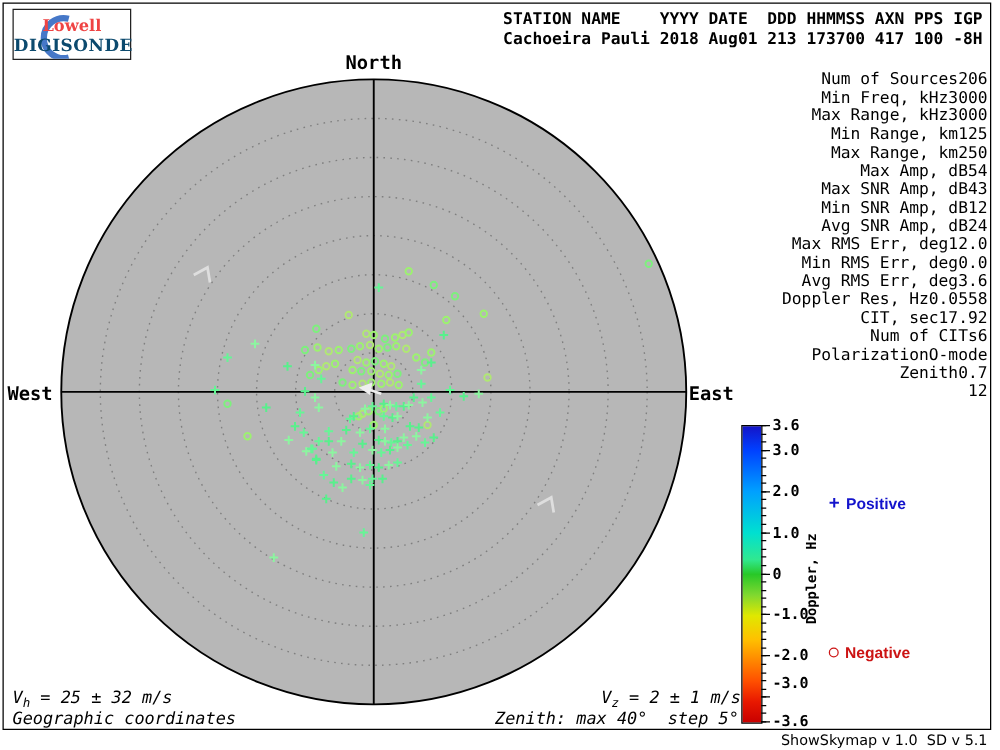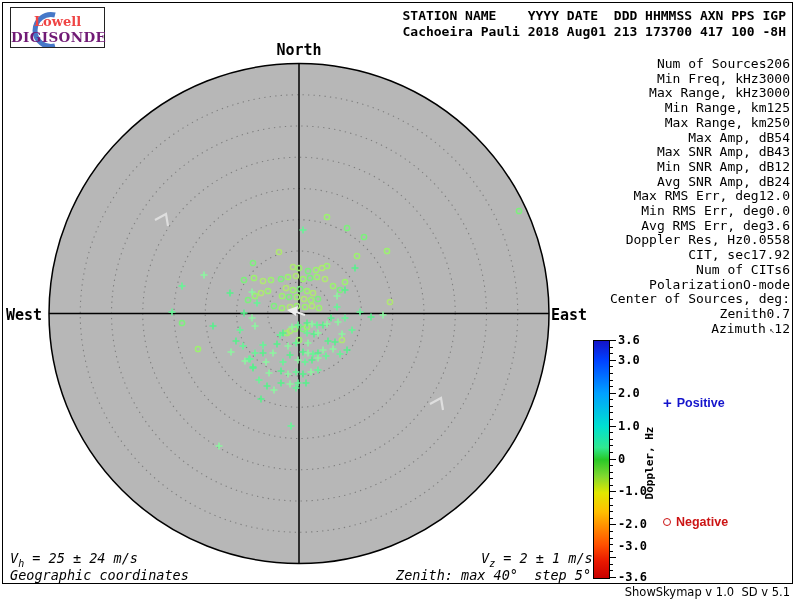--- a/index.html
+++ b/index.html
@@ -4,21 +4,21 @@
 <style>
   html,body{margin:0;padding:0;background:#fff;}
   .canvas{position:relative;width:800px;height:600px;background:#fff;overflow:hidden;
           font-family:"DejaVu Sans Mono",monospace;color:#000;}
   .frame{position:absolute;left:2px;top:2px;width:789px;height:580px;border:1.5px solid #000;}
   
   .logo-box{position:absolute;left:10px;top:7px;width:93px;height:39px;border:1px solid #222;background:#fff;}
   .logo-lowell{position:absolute;left:0;top:6px;width:100%;text-align:center;
                font-family:"DejaVu Serif",serif;font-size:13px;font-weight:bold;color:#ef4444;}
   .logo-digisonde{position:absolute;left:0;top:21px;width:100%;text-align:center;
-               font-family:"DejaVu Serif",serif;font-size:13.5px;font-weight:bold;letter-spacing:.4px;color:#701a75;}
+               font-family:"DejaVu Serif",serif;font-size:13.5px;font-weight:bold;letter-spacing:.4px;color:#0c4a6e;}
   
   .hdr{position:absolute;right:14px;white-space:pre;font-size:13px;font-weight:bold;line-height:16px;}
   .hdr.l1{top:8px;} .hdr.l2{top:24px;}
   
   .stats{position:absolute;left:594px;top:57px;width:196px;}
   .stat-row{display:flex;justify-content:flex-end;font-size:13px;line-height:14.7px;white-space:pre;}
   .stat-label{text-align:left;} .stat-value{text-align:right;}
   .stat-icon{font-size:9px;color:#333;margin-left:3px;}
   
   .compass{position:absolute;font-size:15px;font-weight:bold;}
@@ -256,23 +256,22 @@
       <div class="stat-row"><span class="stat-label">Max SNR Amp, dB</span><span class="stat-value">43</span></div>
       <div class="stat-row"><span class="stat-label">Min SNR Amp, dB</span><span class="stat-value">12</span></div>
       <div class="stat-row"><span class="stat-label">Avg SNR Amp, dB</span><span class="stat-value">24</span></div>
       <div class="stat-row"><span class="stat-label">Max RMS Err, deg</span><span class="stat-value">12.0</span></div>
       <div class="stat-row"><span class="stat-label">Min RMS Err, deg</span><span class="stat-value">0.0</span></div>
       <div class="stat-row"><span class="stat-label">Avg RMS Err, deg</span><span class="stat-value">3.6</span></div>
       <div class="stat-row"><span class="stat-label">Doppler Res, Hz</span><span class="stat-value">0.0558</span></div>
       <div class="stat-row"><span class="stat-label">CIT, sec</span><span class="stat-value">17.92</span></div>
       <div class="stat-row"><span class="stat-label">Num of CITs</span><span class="stat-value">6</span></div>
       <div class="stat-row"><span class="stat-label">Polarization</span><span class="stat-value">O-mode</span></div>
-      <div class="stat-row"><span class="stat-label">Center of Sources, deg:</span><span class="stat-value"></span></div>
       <div class="stat-row"><span class="stat-label">        Zenith</span><span class="stat-value">0.7</span></div>
-      <div class="stat-row"><span class="stat-label">        Azimuth<span class="stat-icon">↖</span></span><span class="stat-value">12</span></div>
+      <div class="stat-row"><span class="stat-value">12</span></div>
     </div>
 
   <div class="compass north">North</div>
   <div class="compass south">South</div>
   <div class="compass west">West</div>
   <div class="compass east">East</div>
 
   <div class="cbar"></div>
   <div class="cbar-ticks" id="cbar-ticks">
       <div class="ctick" style="top: 237px; width: 4px;"></div>
@@ -335,19 +334,19 @@
 
   <div class="legend pos">
     <span class="sym-plus">+</span>
     <span>Positive</span>
   </div>
   <div class="legend neg">
     <span class="sym-circ"></span>
     <span>Negative</span>
   </div>
 
-  <div class="foot vh"><span>V</span><sub>h</sub><span> = 25 ± 24 m/s</span></div>
+  <div class="foot vh"><span>V</span><sub>h</sub><span> = 25 ± 32 m/s</span></div>
   <div class="foot vz"><span>V</span><sub>z</sub><span> = 2 ± 1 m/s</span></div>
   <div class="foot coords">Geographic coordinates</div>
   <div class="foot znote">Zenith: max 40°  step 5°</div>
   <div class="version">ShowSkymap v 1.0  SD v 5.1</div>
 
 </div>
 
 </body></html>

